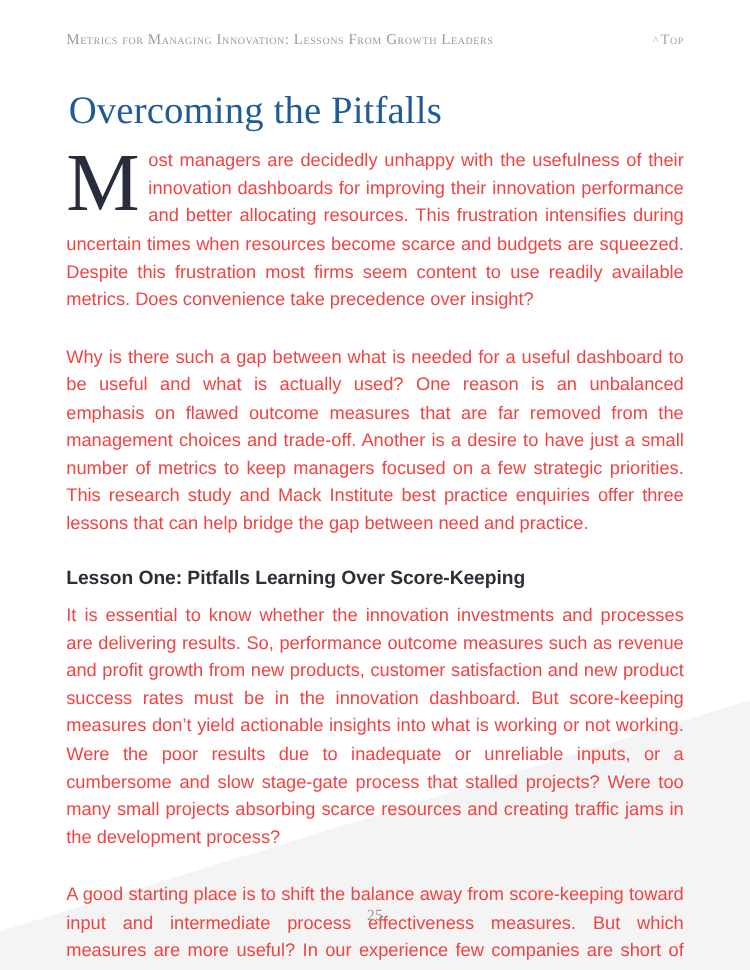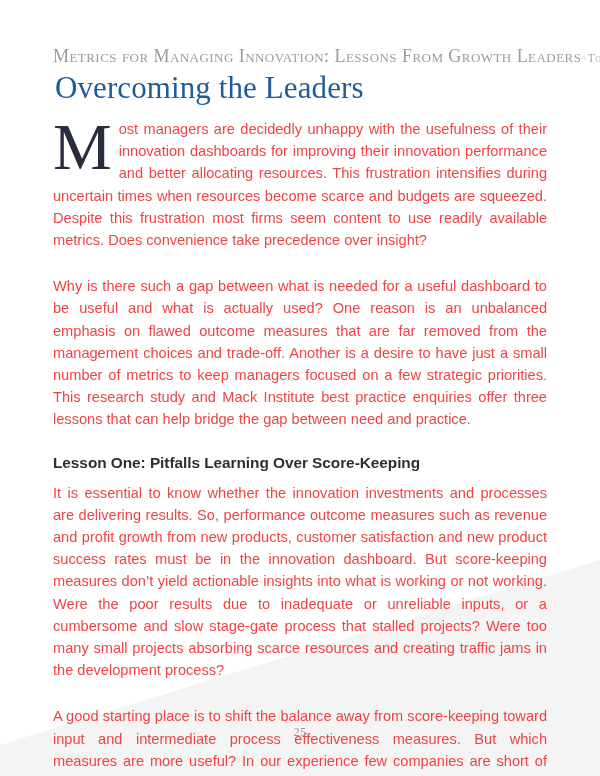--- a/index.html
+++ b/index.html
@@ -49,25 +49,24 @@
     width: 494px;
     height: 16px;
     display: flex;
     align-items: baseline;
     justify-content: space-between;
   }
 
   .header-title {
     font-family: "Liberation Serif", serif;
     font-variant: small-caps;
-    font-size: 18px;
+    font-size: 12px;
     letter-spacing: 0.45px;
     color: #9b9b9b;
     white-space: nowrap;
-    margin-top: 22px;
   }
 
   .top-link {
     font-family: "Liberation Serif", serif;
     font-variant: small-caps;
     font-size: 11.6px;
     letter-spacing: 0.4px;
     color: #a6a6a6;
     white-space: nowrap;
     text-decoration: none;
@@ -167,21 +166,21 @@
   <div class="content">
 
     <div class="running-header">
       <span class="header-title">Metrics for Managing Innovation: Lessons From Growth Leaders</span>
       <a class="top-link" href="#">
         <span class="caret">˄</span>
           <span>Top</span>
       </a>
     </div>
 
-    <h1 class="chapter-title">Overcoming the Leaders</h1>
+    <h1 class="chapter-title">Overcoming the Pitfalls</h1>
 
     <div class="body-col">
 
       <p class="para dropcap-para">Most managers are decidedly unhappy with the usefulness of their innovation dashboards for improving their innovation performance and better allocating resources. This frustration intensifies during uncertain times when resources become scarce and budgets are squeezed. Despite this frustration most firms seem content to use readily available metrics. Does convenience take precedence over insight?</p>
 
       <p class="para">Why is there such a gap between what is needed for a useful dashboard to be useful and what is actually used? One reason is an unbalanced emphasis on flawed outcome measures that are far removed from the management choices and trade-off. Another is a desire to have just a small number of metrics to keep managers focused on a few strategic priorities. This research study and Mack Institute best practice enquiries offer three lessons that can help bridge the gap between need and practice.</p>
 
       <h2 class="lesson-heading">Lesson One: Pitfalls Learning Over Score-Keeping</h2>
 
       <p class="para">It is essential to know whether the innovation investments and processes are delivering results. So, performance outcome measures such as revenue and profit growth from new products, customer satisfaction and new product success rates must be in the innovation dashboard. But score-keeping measures don’t yield actionable insights into what is working or not working. Were the poor results due to inadequate or unreliable inputs, or a cumbersome and slow stage-gate process that stalled projects? Were too many small projects absorbing scarce resources and creating traffic jams in the development process?</p>

